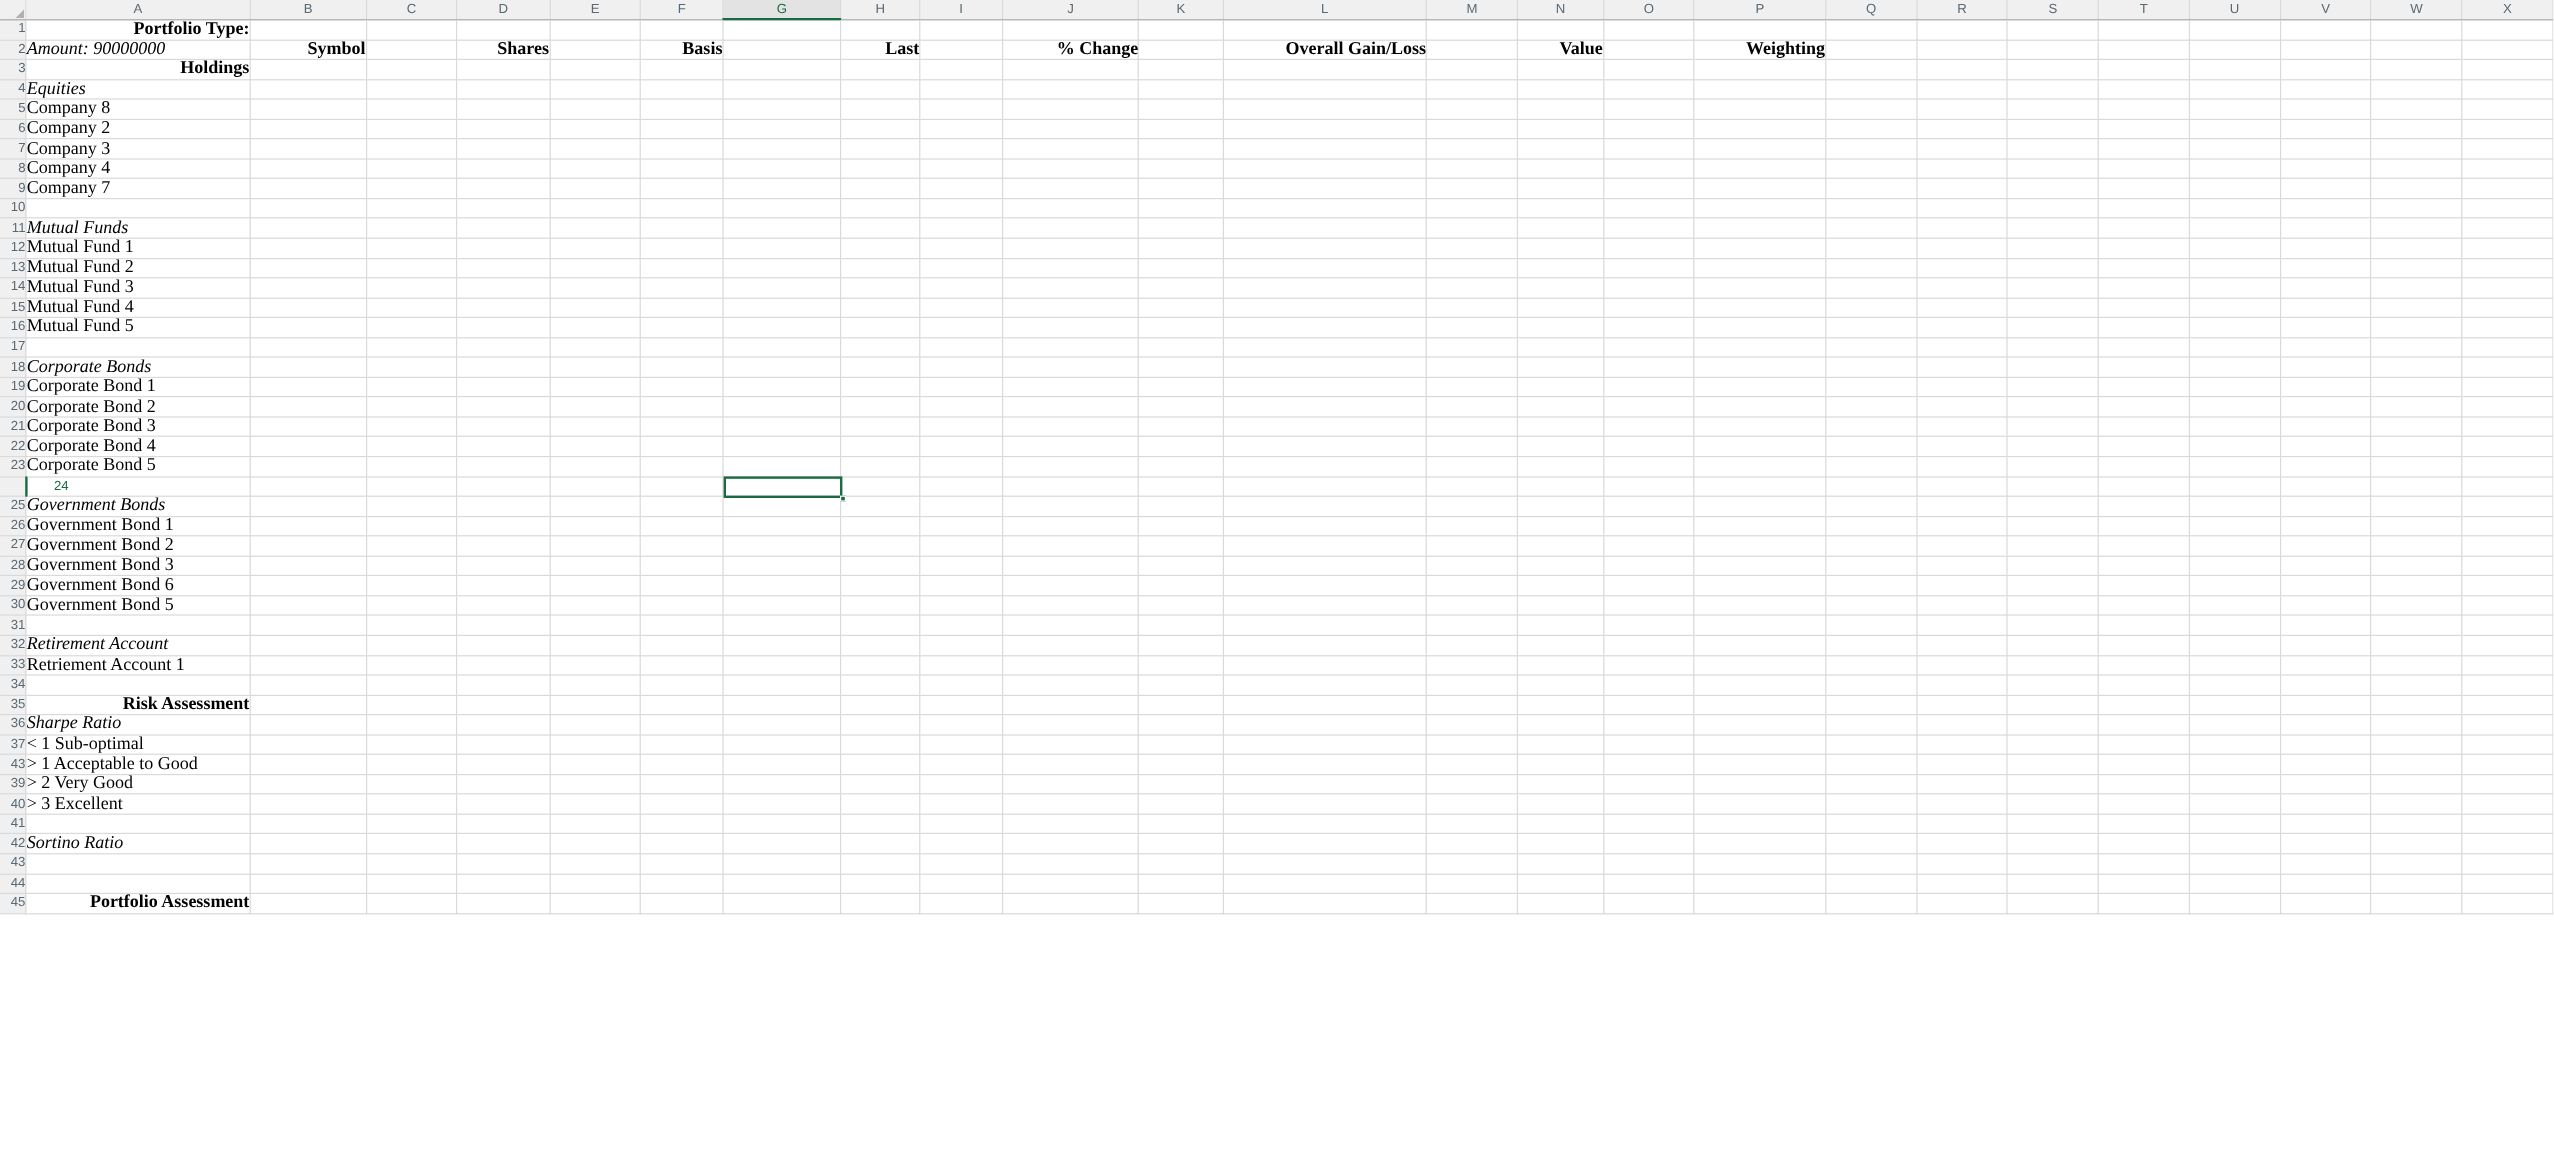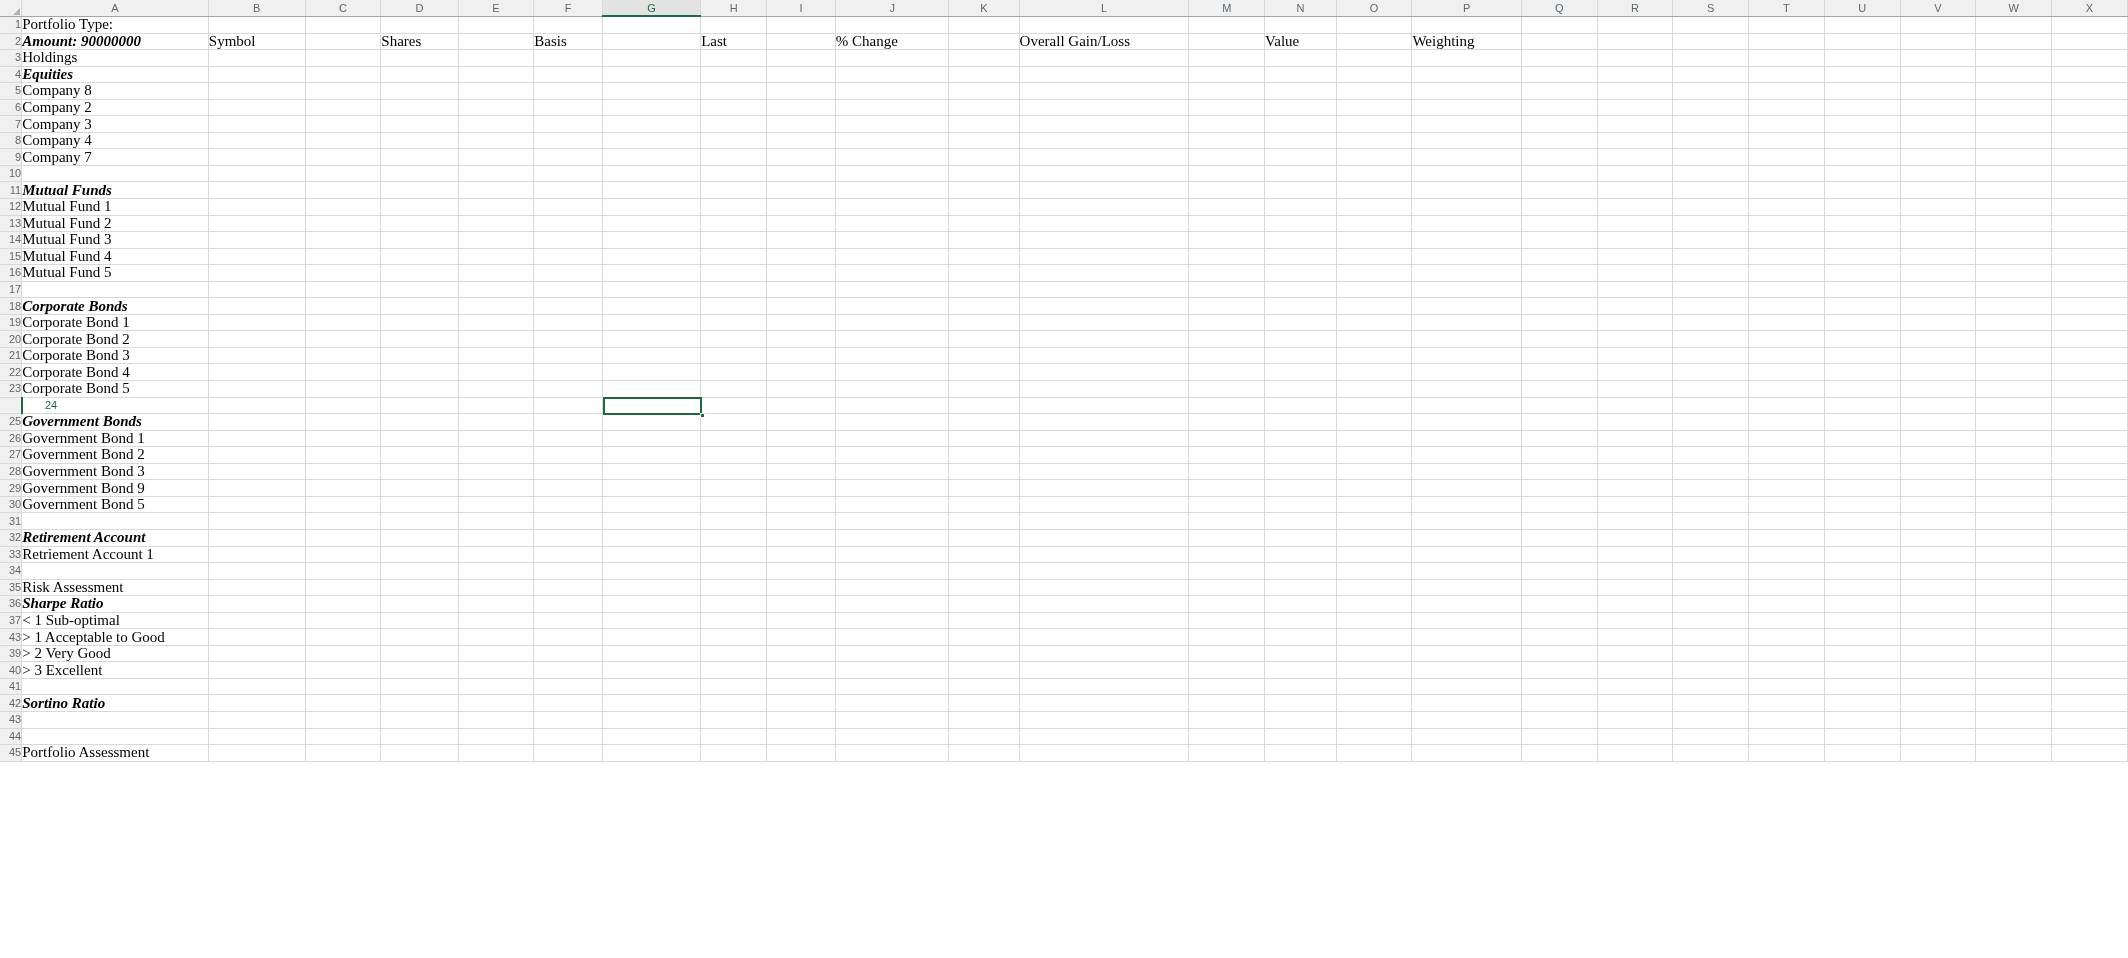--- a/index.html
+++ b/index.html
@@ -83,22 +83,22 @@
   td.cell {
     border-right: 1px solid #d9d9d9;
     border-bottom: 1px solid #d9d9d9;
     height: 15.55px;
     font-size: 15px;
     color: #000000;
     vertical-align: middle;
     line-height: 1;
     padding-left: 2px;
   }
-  td.cell.bold   { font-weight: normal; }
-  td.cell.italic { font-style: italic; font-weight: bold; }
+  td.cell.bold   { font-weight: bold; text-align: right; }
+  td.cell.italic { font-style: italic; }
   
   td.cell.colA {
     position: relative;
     overflow: visible;
   }
   td.cell.colA > span {
     position: relative;
     display: inline-block;
     white-space: nowrap;
     z-index: 2;
@@ -908,21 +908,21 @@
           <td class="cell"></td>
           <td class="cell"></td>
           <td class="cell"></td>
           <td class="cell"></td>
           <td class="cell"></td>
           <td class="cell"></td>
           <td class="cell"></td>
         </tr>
         <tr>
           <td class="rowhead">29</td>
-          <td class="cell colA"><span>Government Bond 9</span></td>
+          <td class="cell colA"><span>Government Bond 6</span></td>
           <td class="cell"></td>
           <td class="cell"></td>
           <td class="cell"></td>
           <td class="cell"></td>
           <td class="cell"></td>
           <td class="cell"></td>
           <td class="cell"></td>
           <td class="cell"></td>
           <td class="cell"></td>
           <td class="cell"></td>

